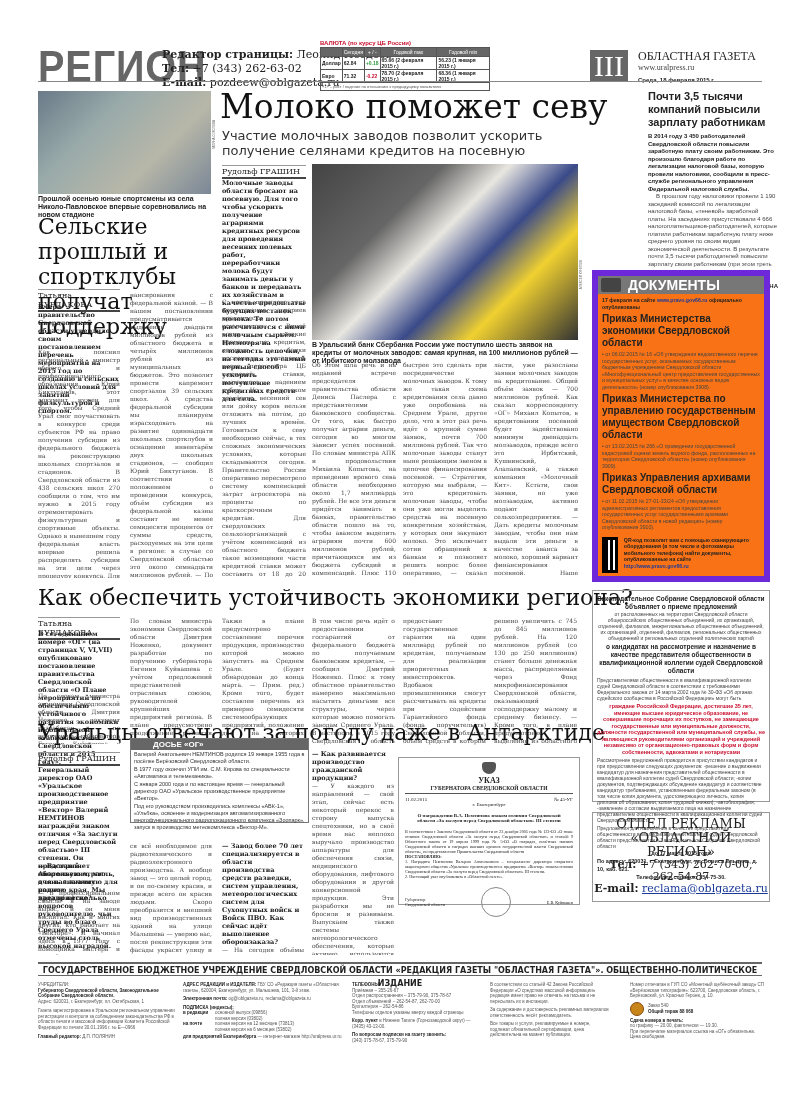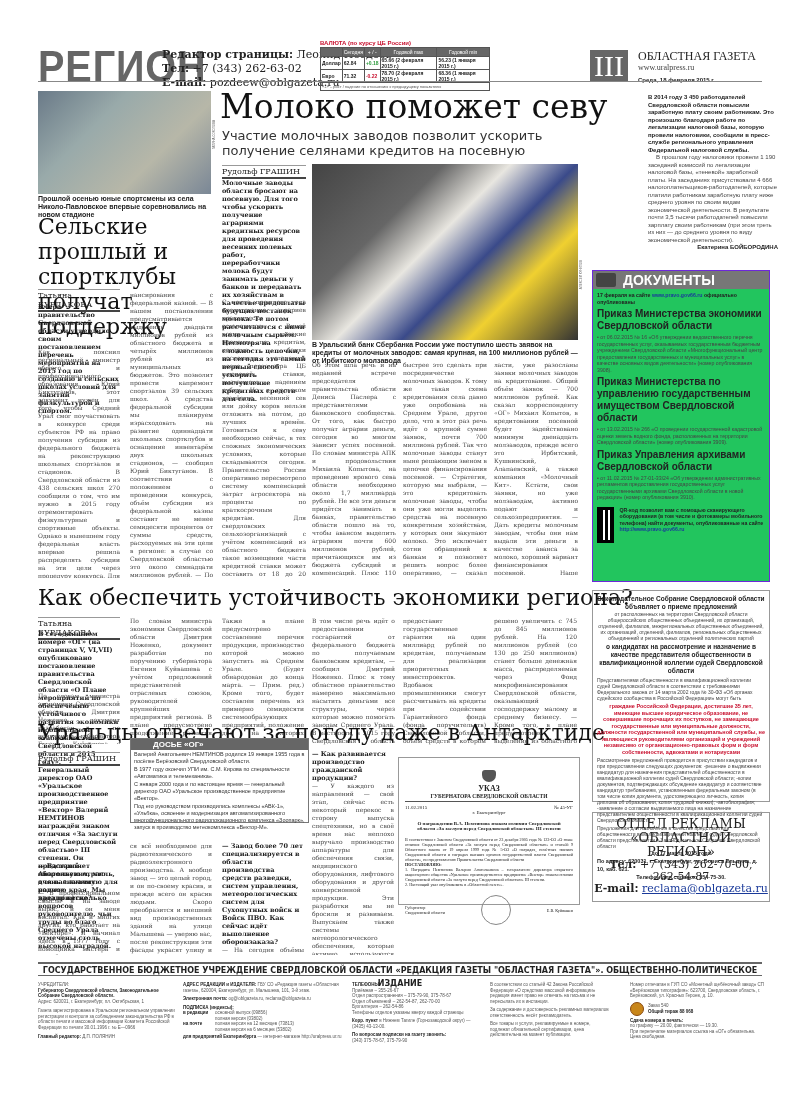--- a/index.html
+++ b/index.html
@@ -23,38 +23,38 @@
 .paper .d{font-size:6px;font-weight:bold;font-family:"Liberation Sans",sans-serif}
 .photo{background:linear-gradient(135deg,#6a7a88,#9aa,#b7b7a8,#7a8796);}
 .photo2{background:linear-gradient(135deg,#444,#666 30%,#e8e6e0 45%,#3a4a8a 60%,#f0d030 75%,#333)}
 .cap{font-family:"Liberation Sans",sans-serif;font-weight:bold;font-size:7px;line-height:8px}
 .big{font-family:"DejaVu Serif",serif;font-weight:normal;color:#111}
 .byline{font-size:8px;border-top:1px solid #999;border-bottom:2px solid #444;padding:1px 0;font-family:"DejaVu Serif",serif}
 .lead{font-weight:bold;font-size:6.5px;line-height:8px;font-family:"DejaVu Serif",serif}
 .body{font-size:6px;line-height:8px;color:#444;text-align:justify;font-family:"DejaVu Serif",serif}
 .side h3{font-family:"Liberation Sans",sans-serif;font-size:11px;line-height:13px;font-weight:bold}
 .side p{font-family:"Liberation Sans",sans-serif;font-size:6px;line-height:7.5px}
-.docs{left:592px;top:270px;width:178px;height:312px;border:1px solid #6d28d9;background:#22c55e}
+.docs{left:592px;top:270px;width:178px;height:312px;border:6px solid #6d28d9;background:#f97316}
 .docs .bar{height:18px;background:#777;color:#fff;font-family:"Liberation Sans",sans-serif;font-weight:bold;font-size:14px;padding-left:30px;line-height:18px}
 .docs h4{font-family:"Liberation Sans",sans-serif;font-size:10px;line-height:12px;font-weight:bold;margin:3px 4px 2px}
 .docs p{font-family:"Liberation Sans",sans-serif;font-size:5.2px;line-height:6.5px;margin:0 4px;color:#444}
 .qr{width:36px;height:36px;background:repeating-linear-gradient(90deg,#000 0 3px,#fff 3px 5px),#000;border:3px solid #000}
 .zs{left:592px;top:590px;width:178px;height:358px;border:1px solid #999;font-family:"Liberation Sans",sans-serif;text-align:center;padding:4px}
 .zs .t{font-weight:bold;font-size:6.5px;line-height:8px}
 .zs .s{font-size:5px;line-height:6px;color:#444}
 .zs .red{color:#c8102e;font-weight:bold;font-size:5.5px;line-height:6.5px}
 .zs .j{font-size:5px;line-height:6px;text-align:left;color:#444}
 .ad{left:592px;top:812px;width:178px;height:90px;border:1px solid #999;text-align:center;font-family:"DejaVu Serif",serif;padding-top:4px}
 .ad .h{font-weight:normal;font-size:13px;line-height:14px}
 .ad .tel{font-size:11px;line-height:12px}
 .ad a{color:#1a3a9a}
 .dossier{left:130px;top:738px;width:179px;height:85px;border:1px solid #777}
 .dossier .bar{background:#666;color:#fff;font-family:"Liberation Sans",sans-serif;font-weight:bold;font-size:8px;height:11px;line-height:11px;padding-left:22px}
 .dossier p{font-family:"Liberation Sans",sans-serif;font-size:5.5px;line-height:7px;margin:1px 3px;color:#333}
-.ukaz{left:398px;top:757px;width:182px;height:148px;border:1px solid #999;text-align:center;font-size:5px;font-family:"Liberation Serif",serif;padding:12px 6px}
+.ukaz{left:398px;top:757px;width:182px;height:148px;border:1px solid #999;text-align:center;font-size:5px;font-family:"Liberation Serif",serif;padding:4px 6px}
 .gbu{left:38px;top:962px;width:724px;height:14px;border-top:2px solid #666;border-bottom:1px solid #666;font-family:"DejaVu Sans",sans-serif;font-weight:bold;font-size:8px;text-align:center;line-height:13px;color:#222}
 .foot{font-family:"Liberation Sans",sans-serif;font-size:4.5px;line-height:5.5px;color:#555}
 .foot b{color:#222}
 </style>
 </head>
 <body>
 
 <div class="abs region">РЕГИОН</div>
 <div class="abs editor">
   <div><b>Редактор страницы:</b> <span>Леонид Поздеев</span></div>
@@ -115,20 +115,21 @@
 <div class="abs lead" style="left:222px;top:179px;width:84px">Молочные заводы области бросают на посевную. Для того чтобы ускорить получение аграриями кредитных ресурсов для проведения весенних полевых работ, переработчики молока будут занимать деньги у банков и передавать их хозяйствам в качестве предоплаты будущих поставок молока. Те потом рассчитаются с ними молочным сырьём. Несмотря на сложность цепочки, на сегодня это самый верный способ ускорить поступление кредитных средств для села.</div>
 <div class="abs body" style="left:222px;top:298px;width:84px;height:280px;overflow:hidden">С конца прошлого года кредитование аграриев практически остановилось. Виной всему — высокие проценты по кредитам, которые банки поспешили установить после пересмотра ЦБ ключевой ставки, вызванного падением рубля. Но в сельском хозяйстве весенний сев или дойку коров нельзя отложить на потом, до лучших времён. Готовиться к севу необходимо сейчас, в тех сложных экономических условиях, которые складываются сегодня. Правительство России оперативно пересмотрело систему компенсаций затрат агросектора на проценты по краткосрочным кредитам. Для свердловских сельхозорганизаций с учётом компенсаций из областного бюджета такое возмещение части кредитной ставки может составить от 18 до 20 процентов, при том, что в среднем ставки по краткосрочным кредитам для сельскохозяйственных организаций составляют 23–25 процентов («ОГ» писала об этом в номере за 14 февраля). Теперь необходимо в самые кратчайшие сроки завести мотор кредитования села.</div>
 <div class="abs photo2" style="left:312px;top:164px;width:266px;height:176px"></div>
 <div class="abs" style="left:579px;top:260px;font-size:3px;writing-mode:vertical-rl;transform:rotate(180deg);color:#666;font-family:'Liberation Sans',sans-serif">АЛЕКСЕЙ КУНИЛОВ</div>
 <div class="abs cap" style="left:312px;top:341px;width:270px">В Уральский банк Сбербанка России уже поступило шесть заявок на кредиты от молочных заводов: самая крупная, на 100 миллионов рублей — от Ирбитского молзавода</div>
 <div class="abs body" style="left:312px;top:361px;width:84px;height:216px;overflow:hidden">Об этом шла речь и на недавней встрече председателя правительства области Дениса Паслера с представителями банковского сообщества. От того, как быстро получат аграрии деньги, сегодня во многом зависит успех посевной. По словам министра АПК и продовольствия Михаила Копытова, на проведение ярового сева области необходимо около 1,7 миллиарда рублей. Не все эти деньги придётся занимать в банках, правительство области пошло на то, чтобы авансом выделить аграриям почти 600 миллионов рублей, причитающихся им из бюджета субсидий и компенсаций. Плюс 110 миллионов рублей федеральных дотаций на молоко и 150 миллионов, которые хозяйства уже потратили на закупку необходимых ресурсов. Остальную сумму придётся занимать у банков. Проще и</div>
 <div class="abs body" style="left:403px;top:361px;width:84px;height:216px;overflow:hidden">быстрее это сделать при посредничестве молочных заводов. К тому же такая схема кредитования села давно уже опробована на Среднем Урале, другое дело, что в этот раз речь идёт о крупной сумме заявок, почти 700 миллиона рублей. Так что молочные заводы станут ныне решающим звеном в цепочке финансирования посевной. — Стратегия, которую мы выбрали, — это кредитовать молочные заводы, чтобы они уже могли выделить средства на посевную конкретным хозяйствам, у которых они закупают молоко. Это исключает сотни обращений к банкам и позволяет решить вопрос более оперативно, — сказал Денис Паслер. На совещании он назвал и крайнюю дату получения этих средств — 10 марта. Было отмечено, что в десять банков, работающих с аграриями об-</div>
 <div class="abs body" style="left:494px;top:361px;width:84px;height:216px;overflow:hidden">ласти, уже разосланы заявки молочных заводов на кредитование. Общий объём заявок — 700 миллионов рублей. Как сказал корреспонденту «ОГ» Михаил Копытов, в кредитовании посевной будет задействовано минимум двенадцать молзаводов, прежде всего это Ирбитский, Кушвинский, Алапаевский, а также компания «Молочный Кит». Кстати, свои заявки, но уже молзаводам, активно подают и сельхозпредприятия. — Дать кредиты молочным заводам, чтобы они нам выдали эти деньги в качестве аванса за молоко, хороший вариант финансирования посевной. Наше предприятие уже подало заявку на десять миллионов рублей Ирбитскому молзаводу, — сказал председатель ирбитского СПК «Завет Ильича» Александр Бердюгин.</div>
 
 <div class="abs side" style="left:648px;top:90px;width:130px">
+  <h3>Почти 3,5 тысячи компаний повысили зарплату работникам</h3>
   <p style="font-weight:bold;margin-top:4px">В 2014 году 3 450 работодателей Свердловской области повысили заработную плату своим работникам. Это произошло благодаря работе по легализации налоговой базы, которую провели налоговики, сообщили в пресс-службе регионального управления Федеральной налоговой службы.</p>
   <p style="text-indent:8px;color:#444">В прошлом году налоговики провели 1 190 заседаний комиссий по легализации налоговой базы, «теневой» заработной платы. На заседаниях присутствовали 4 666 налогоплательщиков-работодателей, которые платили работникам заработную плату ниже среднего уровня по своим видам экономической деятельности. В результате почти 3,5 тысячи работодателей повысили зарплату своим работникам (при этом треть из них — до среднего уровня по виду экономической деятельности).</p>
   <p style="text-align:right;font-weight:bold">Екатерина БОЙБОРОДИНА</p>
 </div>
 
 <div class="abs docs">
   <div class="bar">
     <span style="position:absolute;left:3px;top:2px;width:20px;height:14px;background:#444;border-radius:2px"></span>
     <span>ДОКУМЕНТЫ</span>
   </div>

